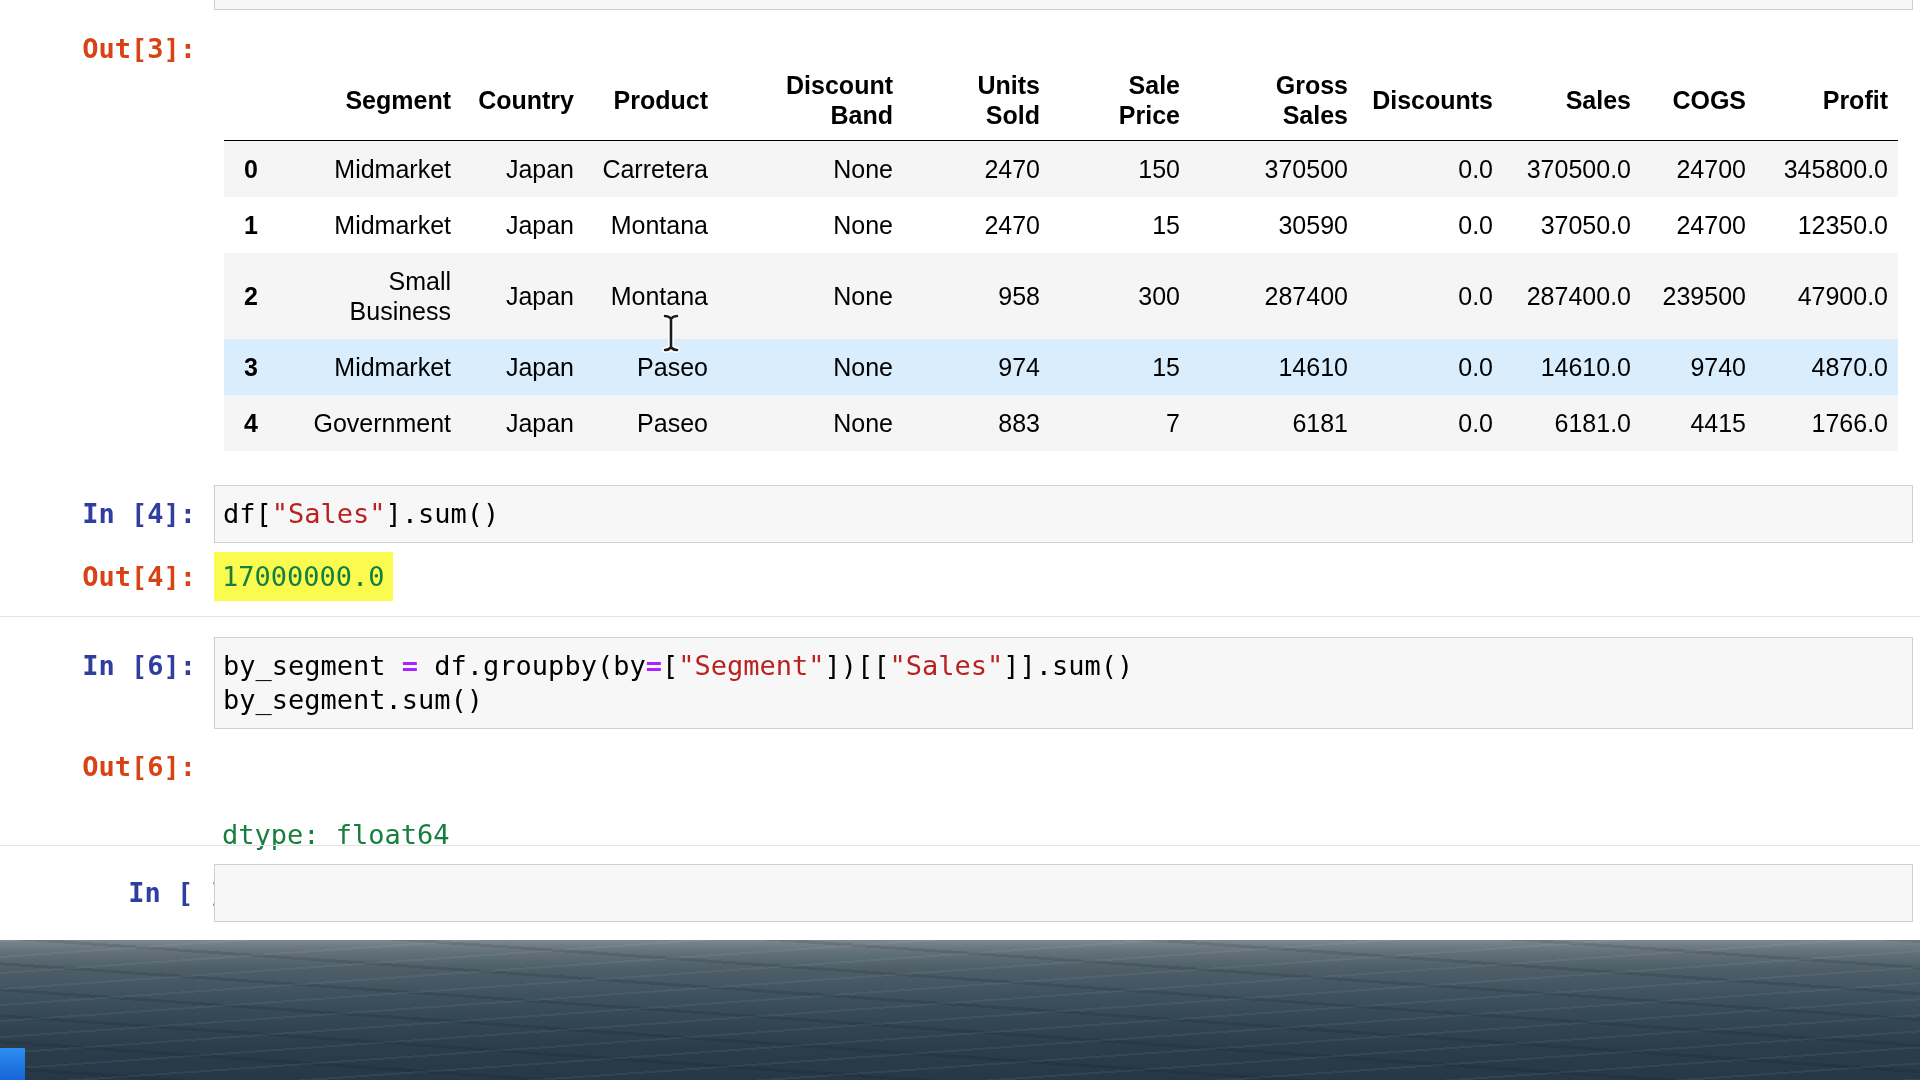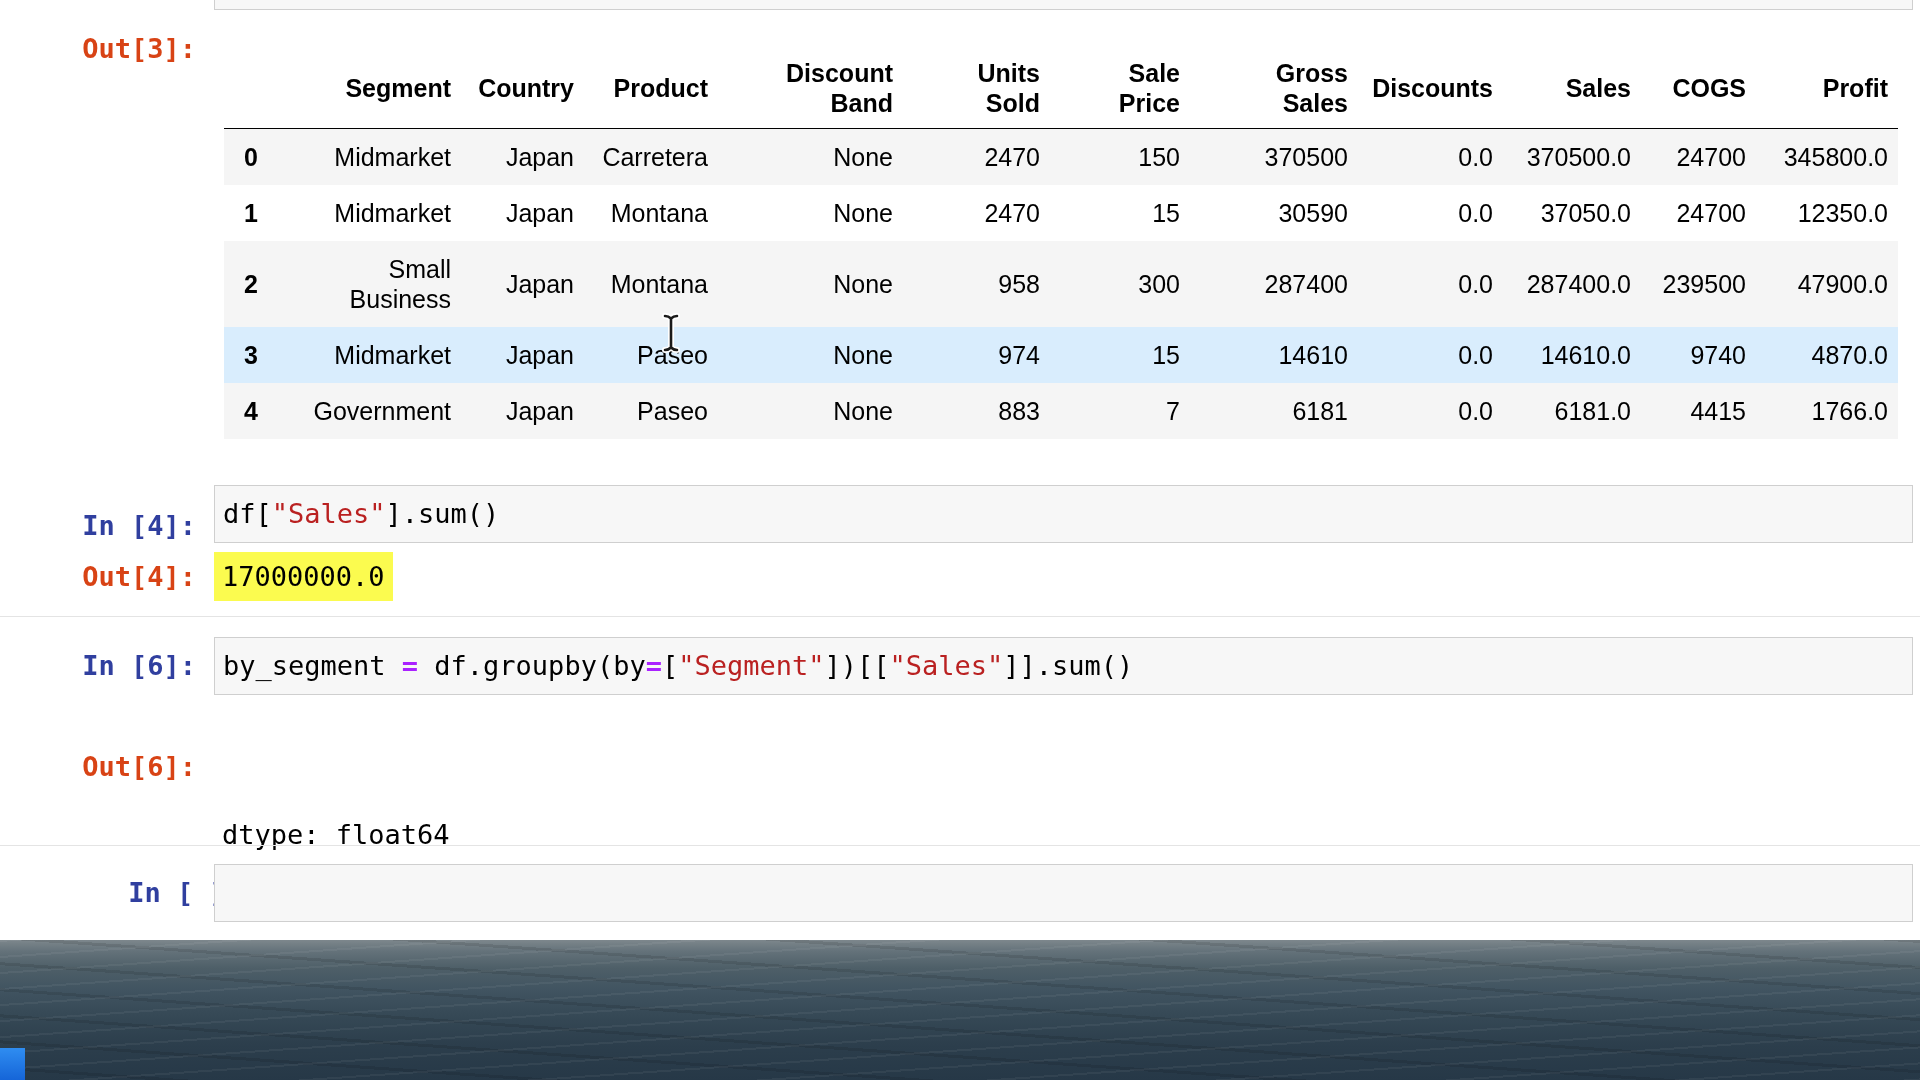--- a/index.html
+++ b/index.html
@@ -30,26 +30,26 @@
   .str{color:#BA2121;}
   .op{color:#AA22FF;font-weight:bold;}
   .top-sliver{
     position:absolute;left:214px;top:-8px;width:1699px;height:18px;
     box-sizing:border-box;background:#F7F7F7;border:1px solid #CFCFCF;
   }
   
   .outarea{
     position:absolute;
     font-family:"DejaVu Sans Mono",monospace;font-size:27px;line-height:34px;
-    color:#000000;white-space:pre;
+    color:#15803d;white-space:pre;
   }
   .out-line{white-space:pre;margin-bottom:5px;}
   .hl{background:#FBFB4F;padding:9px 8px;}
   
-  .df-wrap{position:absolute;left:224px;top:48px;}
+  .df-wrap{position:absolute;left:224px;top:60px;}
   table.dataframe{
     border-collapse:collapse;table-layout:fixed;width:1674px;
     font-family:"Liberation Sans",sans-serif;font-size:25px;color:#000;
   }
   table.dataframe th,table.dataframe td{
     padding:13px 10px;text-align:right;vertical-align:middle;
     white-space:pre-line;line-height:1.2;
   }
   table.dataframe thead th{padding:10px 10px;font-weight:bold;}
   table.dataframe thead{border-bottom:1px solid #000;}
@@ -183,33 +183,34 @@
         <td>6181</td>
         <td>0.0</td>
         <td>6181.0</td>
         <td>4415</td>
         <td>1766.0</td>
       </tr>
     </tbody>
   </table>
 </div>
 
-<div class="prompt in" style="top:497px;margin-top:12px;">In [4]:</div>
+<div class="prompt in" style="top:497px;">In [4]:</div>
 <div class="codebox" style="top:485px;">
   <div class="code-line"><span>df[</span><span class="str">"Sales"</span><span>].sum()</span></div>
 </div>
 
 <div class="prompt out" style="top:560px;">Out[4]:</div>
 <div class="outarea" style="left:214px;top:560px;"><span class="hl">17000000.0</span></div>
 
 <div class="divider" style="top:616px;"></div>
 
 <div class="prompt in" style="top:649px;">In [6]:</div>
 <div class="codebox" style="top:637px;">
   <div class="code-line"><span>by_segment </span><span class="op">=</span><span> df.groupby(by</span><span class="op">=</span><span>[</span><span class="str">"Segment"</span><span>])[[</span><span class="str">"Sales"</span><span>]].sum()</span></div>
+  <div class="code-line">by_segment.sum()</div>
 </div>
 
 <div class="prompt out" style="top:750px;">Out[6]:</div>
 <div class="outarea" style="left:222px;top:750px;">
   <div class="out-line">dtype: float64</div>
 </div>
 
 <div class="divider" style="top:845px;"></div>
 
 <div class="prompt in" style="top:876px;padding-left:46px;">In [ ]:</div>

